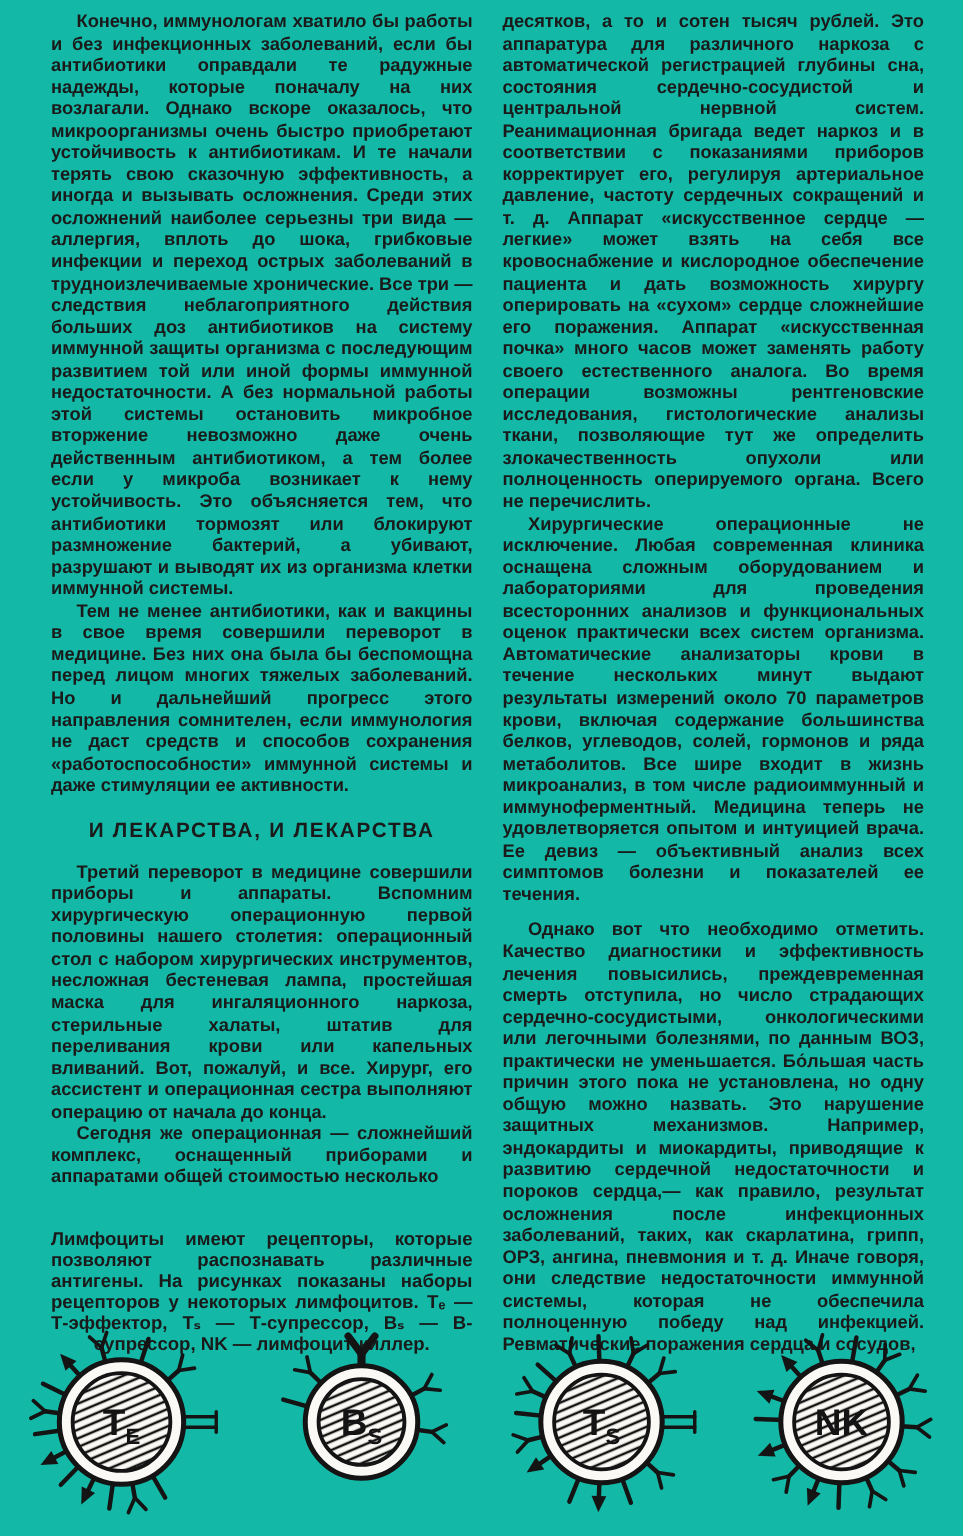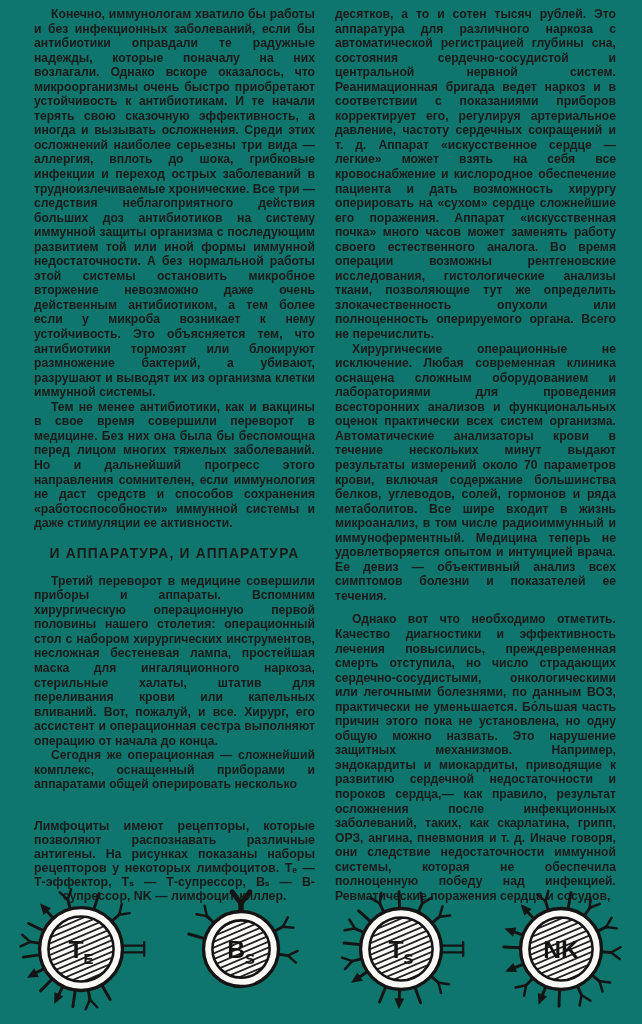--- a/index.html
+++ b/index.html
@@ -1,18 +1,18 @@
 <!DOCTYPE html>
 <html lang="ru"><head>
 <meta charset="utf-8">
 <style>
   html,body{margin:0;padding:0;background:#d9d7d0;}
   .page{
     position:relative;width:642px;height:1024px;margin:0 auto;
-    background:#0f766e;color:#1a1a1a;overflow:hidden;
+    background:#14b8a6;color:#1a1a1a;overflow:hidden;
     font-family:"Liberation Sans","DejaVu Sans",sans-serif;
   }
   .columns{display:flex;gap:20px;padding:7px 26px 0 34px;}
   .col{width:281px;}
   .col p{
     margin:0;font-size:12.2px;line-height:14.55px;font-weight:700;
     text-align:justify;hyphens:auto;-webkit-hyphens:auto;
   }
   p.indent{text-indent:17px;}
   p.gap-top{margin-top:9px;}
@@ -20,38 +20,38 @@
     text-align:center;font-size:13.8px;font-weight:700;
     letter-spacing:1.2px;margin:15px 0 13px;white-space:nowrap;
   }
   .caption{
     margin-top:27px !important;font-size:12.4px !important;
     line-height:14.1px !important;text-align:justify;
     text-align-last:center;font-weight:700;
   }
   .figures{
     position:absolute;left:0;right:0;bottom:0;height:152px;
-    display:flex;justify-content:space-between;align-items:flex-end;
+    display:flex;justify-content:space-between;align-items:center;
     padding:0 2px;
   }
   .fig{width:158px;height:150px;}
   .fig svg{display:block;width:100%;height:100%;}
 </style>
 </head>
 <body>
 
 <div class="page">
   <div class="columns">
 
     <div class="col">
       <p class="indent">Конечно, иммунологам хватило бы работы и без инфекционных заболеваний, если бы антибиотики оправдали те радужные надежды, которые поначалу на них возлагали. Однако вскоре оказалось, что микроорганизмы очень быстро приобретают устойчивость к антибиотикам. И те начали терять свою сказочную эффективность, а иногда и вызывать осложнения. Среди этих осложнений наиболее серьезны три вида — аллергия, вплоть до шока, грибковые инфекции и переход острых заболеваний в трудноизлечиваемые хронические. Все три — следствия неблагоприятного действия больших доз антибиотиков на систему иммунной защиты организма с последующим развитием той или иной формы иммунной недостаточности. А без нормальной работы этой системы остановить микробное вторжение невозможно даже очень действенным антибиотиком, а тем более если у микроба возникает к нему устойчивость. Это объясняется тем, что антибиотики тормозят или блокируют размножение бактерий, а убивают, разрушают и выводят их из организма клетки иммунной системы.</p>
       <p class="indent">Тем не менее антибиотики, как и вакцины в свое время совершили переворот в медицине. Без них она была бы беспомощна перед лицом многих тяжелых заболеваний. Но и дальнейший прогресс этого направления сомнителен, если иммунология не даст средств и способов сохранения «работоспособности» иммунной системы и даже стимуляции ее активности.</p>
-      <div class="heading">И АППАРАТУРА, И АППАРАТУРА</div>
+      <div class="heading">И ЛЕКАРСТВА, И ЛЕКАРСТВА</div>
       <p class="indent">Третий переворот в медицине совершили приборы и аппараты. Вспомним хирургическую операционную первой половины нашего столетия: операционный стол с набором хирургических инструментов, несложная бестеневая лампа, простейшая маска для ингаляционного наркоза, стерильные халаты, штатив для переливания крови или капельных вливаний. Вот, пожалуй, и все. Хирург, его ассистент и операционная сестра выполняют операцию от начала до конца.</p>
-      <p class="indent">Сегодня же операционная — сложнейший комплекс, оснащенный приборами и аппаратами общей оперировать несколько</p>
+      <p class="indent">Сегодня же операционная — сложнейший комплекс, оснащенный приборами и аппаратами общей стоимостью несколько</p>
       <p class="caption">Лимфоциты имеют рецепторы, которые позволяют распознавать различные антигены. На рисунках показаны наборы рецепторов у некоторых лимфоцитов. Тₑ — Т-эффектор, Тₛ — Т-супрессор, Вₛ — В-супрессор, NK — лимфоцит-киллер.</p>
     </div>
 
     <div class="col">
       <p>десятков, а то и сотен тысяч рублей. Это аппаратура для различного наркоза с автоматической регистрацией глубины сна, состояния сердечно-сосудистой и центральной нервной систем. Реанимационная бригада ведет наркоз и в соответствии с показаниями приборов корректирует его, регулируя артериальное давление, частоту сердечных сокращений и т. д. Аппарат «искусственное сердце — легкие» может взять на себя все кровоснабжение и кислородное обеспечение пациента и дать возможность хирургу оперировать на «сухом» сердце сложнейшие его поражения. Аппарат «искусственная почка» много часов может заменять работу своего естественного аналога. Во время операции возможны рентгеновские исследования, гистологические анализы ткани, позволяющие тут же определить злокачественность опухоли или полноценность оперируемого органа. Всего не перечислить.</p>
       <p class="indent">Хирургические операционные не исключение. Любая современная клиника оснащена сложным оборудованием и лабораториями для проведения всесторонних анализов и функциональных оценок практически всех систем организма. Автоматические анализаторы крови в течение нескольких минут выдают результаты измерений около 70 параметров крови, включая содержание большинства белков, углеводов, солей, гормонов и ряда метаболитов. Все шире входит в жизнь микроанализ, в том числе радиоиммунный и иммуноферментный. Медицина теперь не удовлетворяется опытом и интуицией врача. Ее девиз — объективный анализ всех симптомов болезни и показателей ее течения.</p>
       <p class="indent gap-top">Однако вот что необходимо отметить. Качество диагностики и эффективность лечения повысились, преждевременная смерть отступила, но число страдающих сердечно-сосудистыми, онкологическими или легочными болезнями, по данным ВОЗ, практически не уменьшается. Бо́льшая часть причин этого пока не установлена, но одну общую можно назвать. Это нарушение защитных механизмов. Например, эндокардиты и миокардиты, приводящие к развитию сердечной недостаточности и пороков сердца,— как правило, результат осложнения после инфекционных заболеваний, таких, как скарлатина, грипп, ОРЗ, ангина, пневмония и т. д. Иначе говоря, они следствие недостаточности иммунной системы, которая не обеспечила полноценную победу над инфекцией. Ревматические поражения сердца и сосудов,</p>
     </div>
 
   </div>

